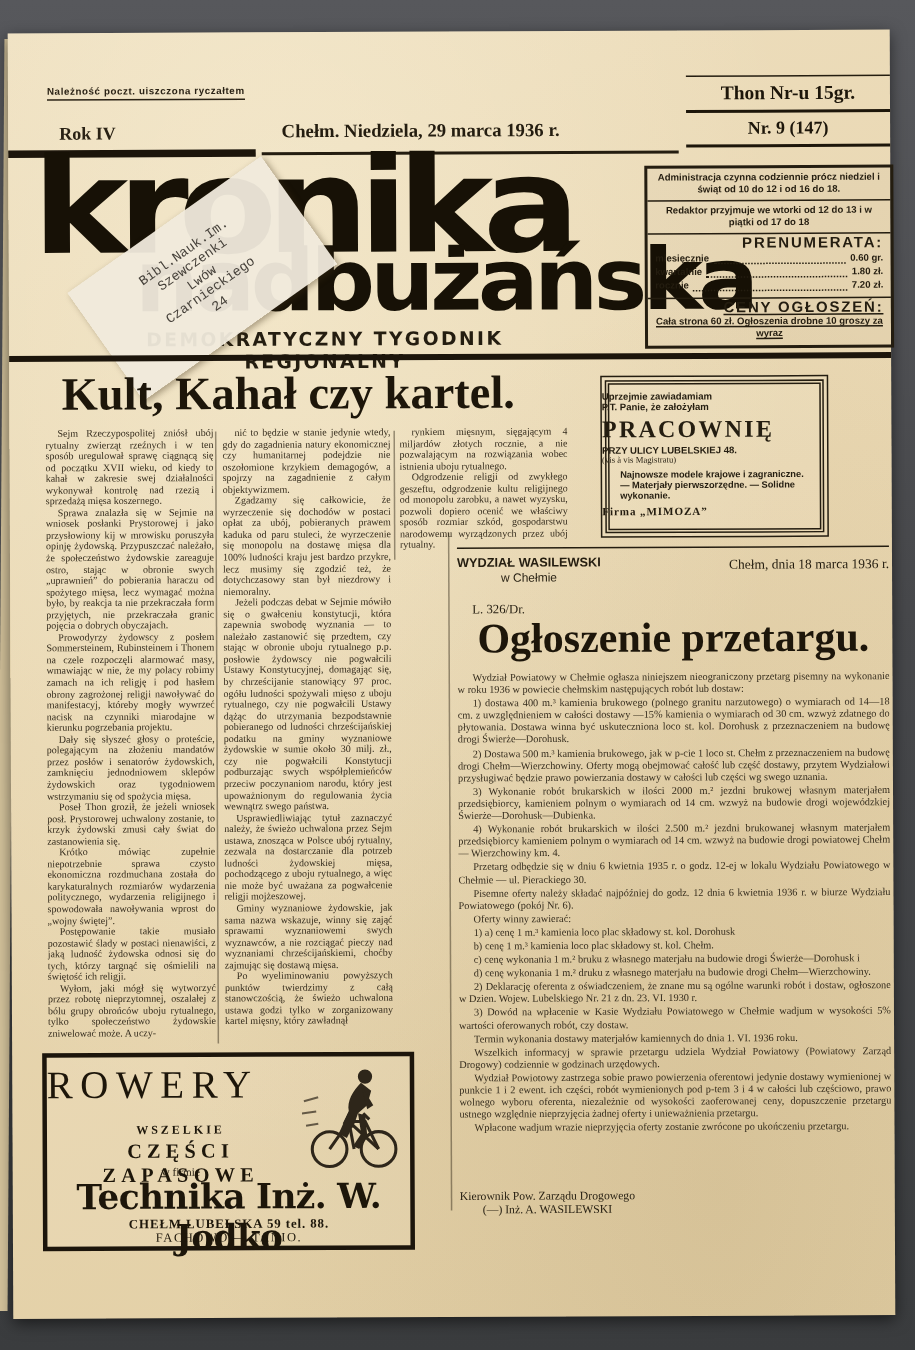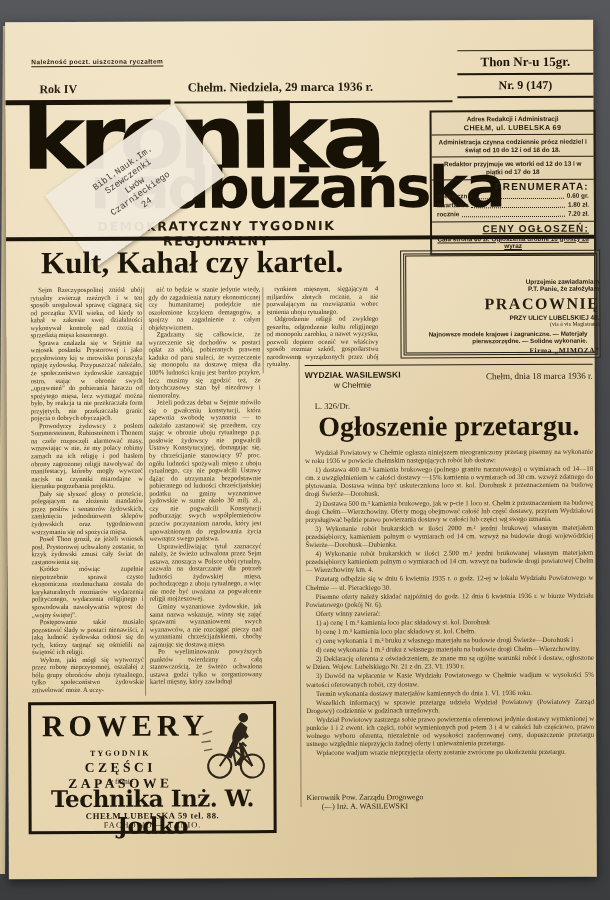--- a/index.html
+++ b/index.html
@@ -54,21 +54,21 @@
   .col p { margin:0; text-indent:8px; }
   .col1 { left:24px; top:264px; width:112px; height:412px; }
   .col2 { left:142px; top:264px; width:112px; height:412px; }
   .col3 { left:260px; top:264px; width:112px; height:86px; }
   .vrule { width:1px; background:rgba(40,30,15,.45); }
   .vr1 { left:137px; top:266px; height:408px; }
   .vr2 { left:256px; top:266px; height:86px; }
   .vr3 { left:292px; top:334px; height:452px; }
 
   
-  .corset { left:394px; top:230px; width:200px; height:108px; border:1px solid #241d10; outline:3px double #241d10; outline-offset:-6px; background:rgba(255,248,228,.15); text-align:right; color:#241d10; padding-top:27px; box-sizing:border-box; }
+  .corset { left:394px; top:230px; width:152px; height:108px; border:1px solid #241d10; outline:3px double #241d10; outline-offset:-6px; background:rgba(255,248,228,.15); text-align:left; color:#241d10; padding-top:10px; box-sizing:border-box; }
   .corset .intro { font-size:6.4px; font-weight:bold; line-height:7.4px; font-family:"Liberation Sans",sans-serif; }
   .corset .big { font-size:16px; font-weight:bold; letter-spacing:1.5px; line-height:17px; font-family:"Liberation Serif",serif; margin-top:2px; }
   .corset .addr { font-size:6.4px; font-weight:bold; margin-top:2px; font-family:"Liberation Sans",sans-serif; }
   .corset .small { font-size:5.8px; }
   .corset .desc { font-size:6.2px; font-weight:bold; margin-top:3px; padding:0 12px; line-height:7px; font-family:"Liberation Sans",sans-serif; }
   .corset .firm { font-size:7.4px; font-weight:bold; margin-top:2px; letter-spacing:.6px; }
 
   
   .t-toprule { left:298px; top:344px; width:288px; height:1px; background:#241d10; }
   .t-head { left:298px; top:350px; width:288px; display:flex; justify-content:space-between; color:#241d10; }
@@ -79,21 +79,21 @@
   .t-headline { left:298px; top:390px; width:288px; text-align:center; font-size:28px; font-weight:bold; color:#1d160a; }
   .t-body { left:298px; top:428px; width:288px; height:338px; overflow:hidden; font-size:6.9px; line-height:8.1px; text-align:justify; color:#352c1d; }
   .t-body p { margin:0 0 1px 0; text-indent:10px; }
   .t-sigs { left:298px; top:772px; width:288px; display:flex; justify-content:space-between; color:#241d10; }
   .sig { font-size:7.8px; line-height:9px; text-align:center; }
   .sig p { margin:0; text-indent:0; }
 
   
   .bikead { left:20px; top:680px; width:248px; height:132px; border:3px solid #1c150b; box-sizing:border-box; background:rgba(255,248,228,.12); color:#1d160a; }
   .bikead .inner { position:relative; width:100%; height:100%; }
-  .rowery { position:absolute; left:0; top:4px; width:178px; text-align:right; font-size:30px; font-weight:bold; letter-spacing:5px; font-family:"Liberation Serif",serif; }
+  .rowery { position:absolute; left:0; top:4px; width:178px; text-align:left; font-size:26px; font-weight:normal; letter-spacing:5px; font-family:"Liberation Serif",serif; }
   .wszelkie { position:absolute; left:0; top:44px; width:178px; text-align:center; font-size:8px; font-weight:bold; letter-spacing:2px; }
   .czesci { position:absolute; left:0; top:55px; width:178px; text-align:center; font-size:13.5px; font-weight:bold; letter-spacing:3.5px; }
   .wfirmie { position:absolute; left:0; top:72px; width:178px; text-align:center; font-size:7.5px; }
   .company { position:absolute; left:0; top:80px; width:100%; text-align:center; font-size:23px; font-weight:bold; font-family:"DejaVu Serif",serif; letter-spacing:-.5px; }
   .bike-addr { position:absolute; left:0; top:106px; width:100%; text-align:center; font-size:8.6px; font-weight:bold; letter-spacing:.6px; }
   .bike-slogan { position:absolute; left:0; top:116px; width:100%; text-align:center; font-size:8.4px; letter-spacing:1px; }
   .cyclist { position:absolute; right:4px; top:2px; width:68px; height:76px; }
 </style>
 </head>
 <body>
@@ -120,24 +120,20 @@
     <div class="abs subtitle">DEMOKRATYCZNY TYGODNIK REGJONALNY</div>
     <div class="abs stamp">
         <p>Bibl.Nauk.Im.</p>
         <p>Szewczenki</p>
         <p>Lwów</p>
         <p>Czarnieckiego</p>
         <p>24</p>
       </div>
 
     <div class="abs ibox">
-      <div class="ibox-sec">
-        <div>Adres Redakcji i Administracji</div>
-        <div class="addr">CHEŁM, ul. LUBELSKA 69</div>
-      </div>
       <div class="ibox-sec">Administracja czynna codziennie prócz niedziel i świąt od 10 do 12 i od 16 do 18.</div>
       <div class="ibox-sec">Redaktor przyjmuje we wtorki od 12 do 13 i w piątki od 17 do 18</div>
       <div class="ibox-sec">
         <div class="sec-title">PRENUMERATA:</div>
         <div class="sub-row">
           <span>miesięcznie</span>
           <span class="sub-dots"></span>
           <span>0.60 gr.</span>
         </div>
         <div class="sub-row">
@@ -229,21 +225,21 @@
     <div class="abs t-sigs">
       <div class="sig">
           <p>Kierownik Pow. Zarządu Drogowego</p>
           <p>(—) Inż. A. WASILEWSKI</p>
         </div>
     </div>
 
     <div class="abs bikead">
       <div class="inner">
         <div class="rowery">ROWERY</div>
-        <div class="wszelkie">TYGODNIK</div>
+        <div class="wszelkie">WSZELKIE</div>
         <div class="czesci">CZĘŚCI ZAPASOWE</div>
         <div class="wfirmie">w firmie</div>
         <div class="company">Technika Inż. W. Jodko</div>
         <div class="bike-addr">CHEŁM LUBELSKA 59 tel. 88.</div>
         <div class="bike-slogan">FACHOWO — TANIO.</div>
         <svg class="cyclist" viewBox="0 0 100 110">
           <g fill="none" stroke="#2e261a" stroke-width="3">
             <circle cx="27" cy="87" r="17"></circle>
             <circle cx="75" cy="87" r="17"></circle>
             <path d="M27 87 L46 60 L75 87"></path>

